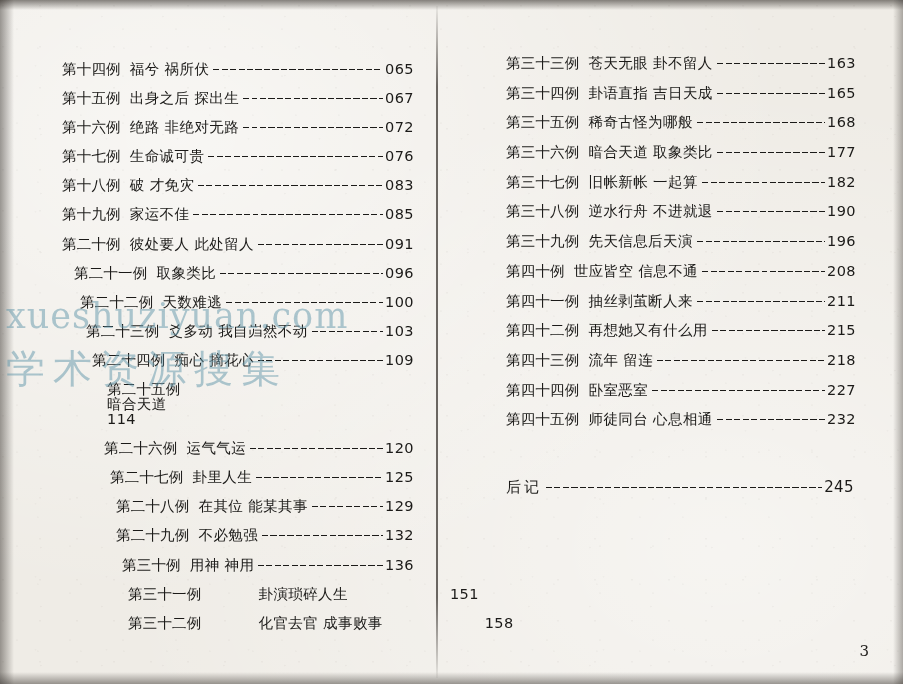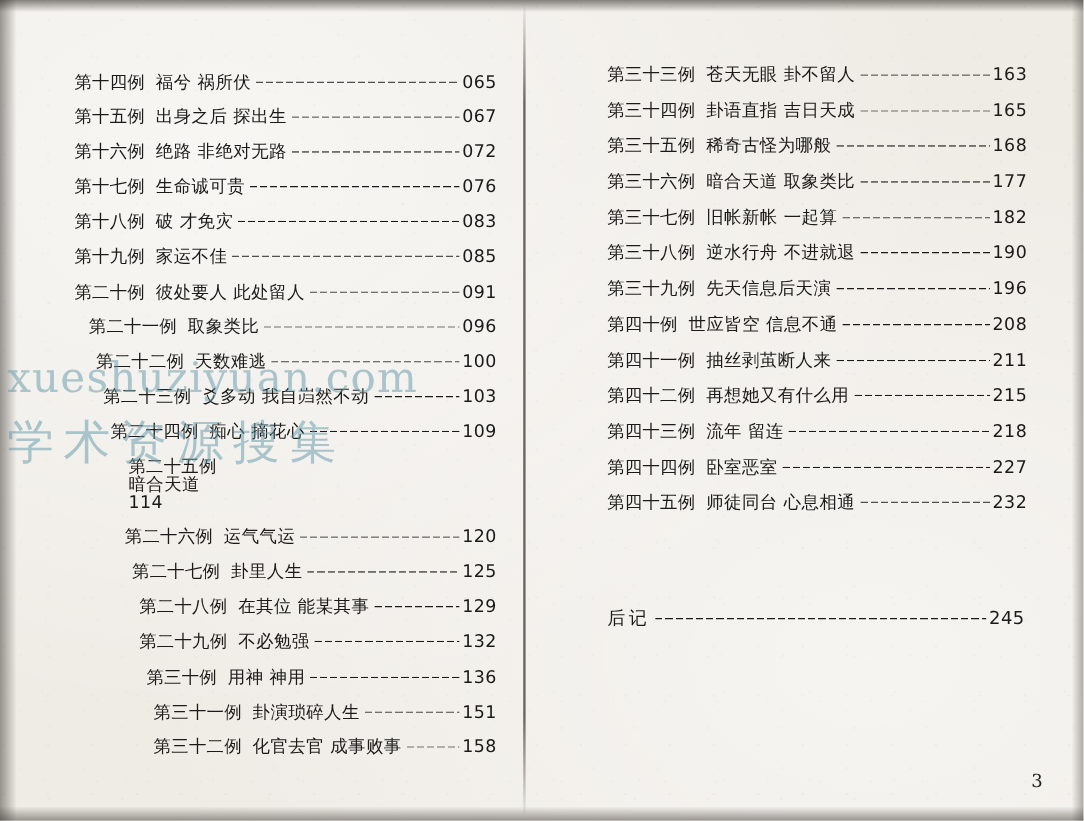--- a/index.html
+++ b/index.html
@@ -127,33 +127,32 @@
   .i0 { padding-left: 0px; }
   .i2 { padding-left: 12px; }
   .i3 { padding-left: 18px; }
   .i4 { padding-left: 24px; }
   .i5 { padding-left: 30px; text-align: center; }
   .i6 { padding-left: 36px; flex-direction: column; }
   .i7 { padding-left: 42px; }
   .i8 { padding-left: 48px; }
   .i9 { padding-left: 54px; }
   .i10 { padding-left: 60px; }
-  .i11 { padding-left: 66px; }
+  .i11 { padding-left: 66px; gap: 48px; }
 
   .afterword {
     position: absolute;
     left: 68px;
     top: 478px;
     width: 348px;
     display: flex;
     align-items: baseline;
     white-space: nowrap;
     font-size: 15px;
     color: #1b1a18;
-    margin-top: 28px;
   }
   .afterword .title { margin-left: 0; letter-spacing: 3px; }
 
   .page-number {
     position: absolute;
     right: 34px;
     bottom: 24px;
     font-size: 15px;
     color: #23211e;
     font-family: "DejaVu Serif", "Liberation Serif", serif;

